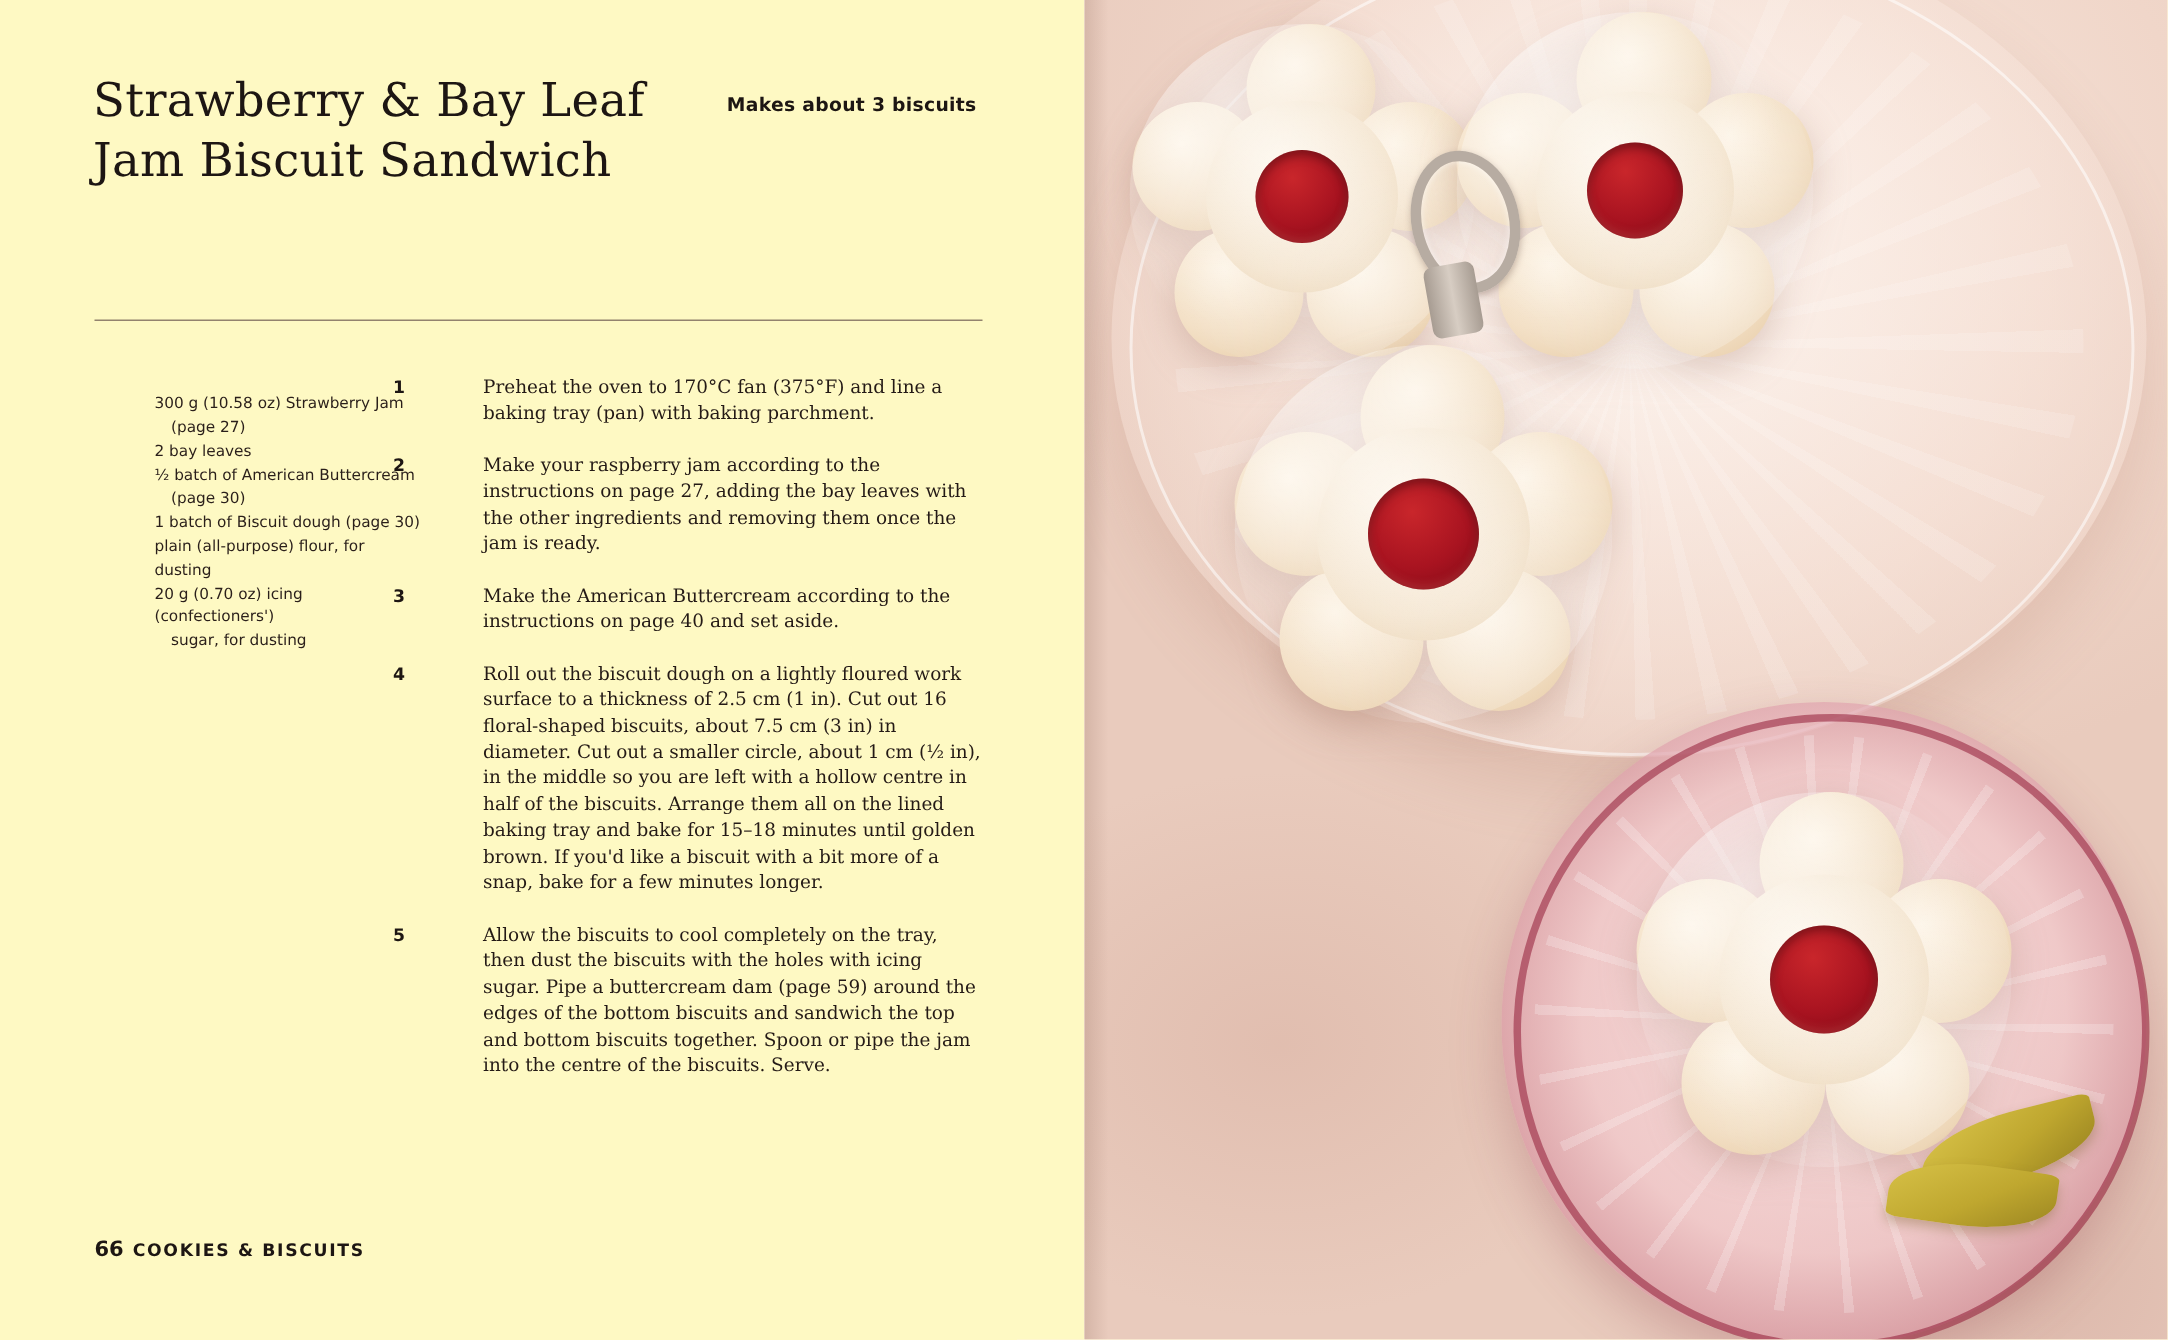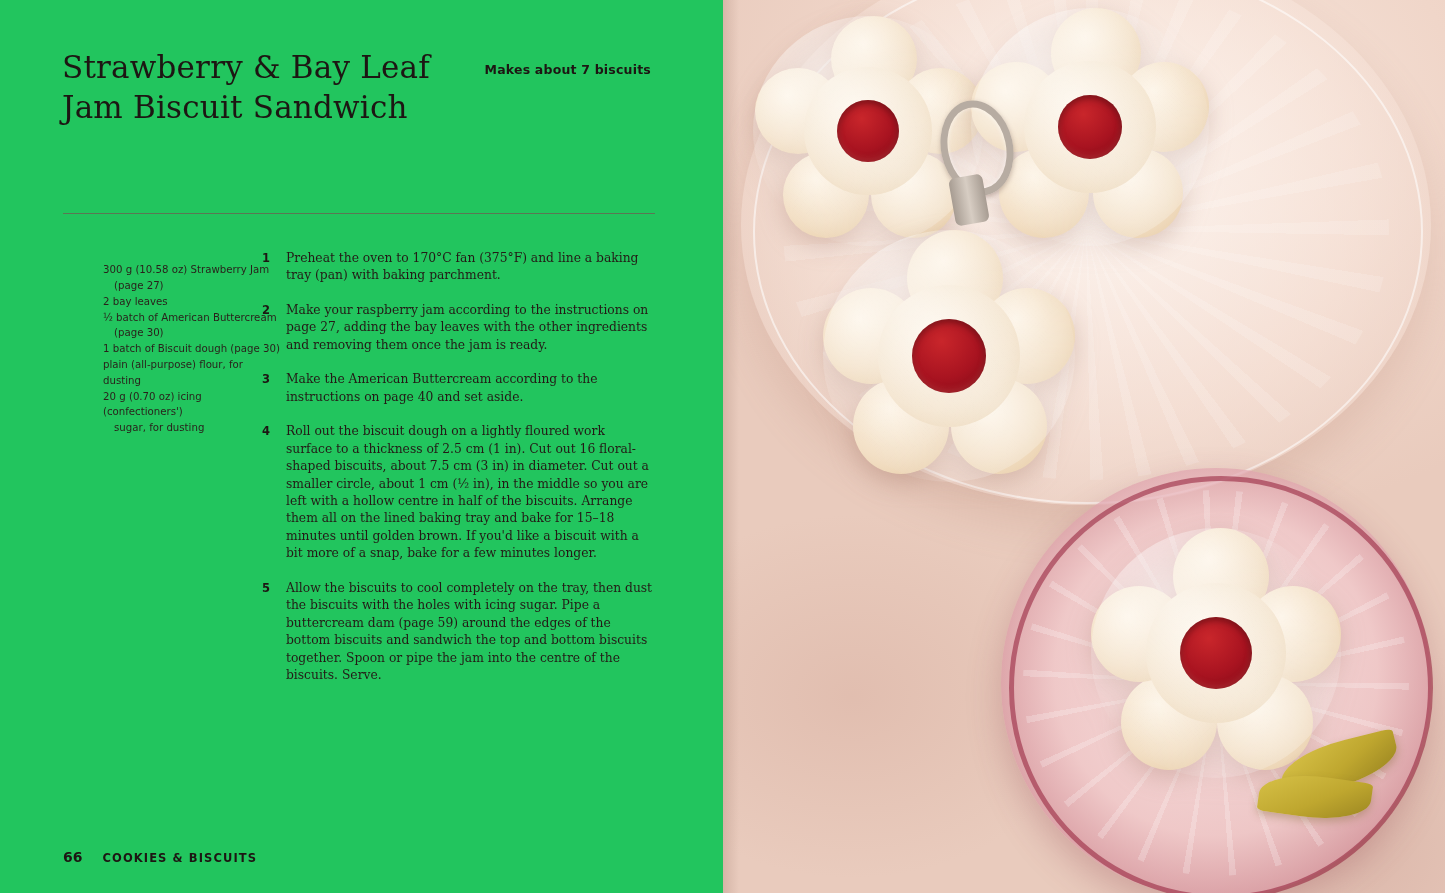--- a/index.html
+++ b/index.html
@@ -17,21 +17,21 @@
     position: relative;
     width: 1445px;
     height: 893px;
     display: flex;
   }
   
   .left-page {
     position: relative;
     width: 723px;
     height: 893px;
-    background: #22c55e;
+    background: #fef9c3;
     box-sizing: border-box;
   }
   .recipe-title {
     position: absolute;
     left: 62px;
     top: 48px;
     width: 420px;
     font-family: "DejaVu Serif", serif;
     font-size: 31px;
     line-height: 1.28;
@@ -105,28 +105,29 @@
     font-weight: 700;
     font-size: 11.5px;
     color: #1d1613;
     padding-top: 1px;
   }
   .step-text {
     font-family: "DejaVu Serif", serif;
     font-size: 12.3px;
     line-height: 1.42;
     color: #241a16;
+    margin-left: 36px;
   }
   .footer {
     position: absolute;
     left: 63px;
-    bottom: 28px;
+    bottom: 52px;
     display: flex;
     align-items: baseline;
-    gap: 20px;
+    gap: 6px;
   }
   .folio {
     font-family: "DejaVu Sans", sans-serif;
     font-size: 14px;
     font-weight: 700;
     color: #1d1613;
   }
   .chapter {
     font-family: "DejaVu Sans", sans-serif;
     font-size: 11.5px;
@@ -309,21 +310,21 @@
 
 <div class="page">
 
   <div class="left-page">
 
     <div class="recipe-title">
       <div>Strawberry &amp; Bay Leaf</div>
       <div>Jam Biscuit Sandwich</div>
     </div>
 
-    <div class="makes-note">Makes about 7 biscuits</div>
+    <div class="makes-note">Makes about 3 biscuits</div>
 
 
     <div class="rule"></div>
 
     <ul class="ingredients">
       <li>
         <span>300 g (10.58 oz) Strawberry Jam</span>
         <span class="cont">(page 27)</span>
       </li>
       <li>

